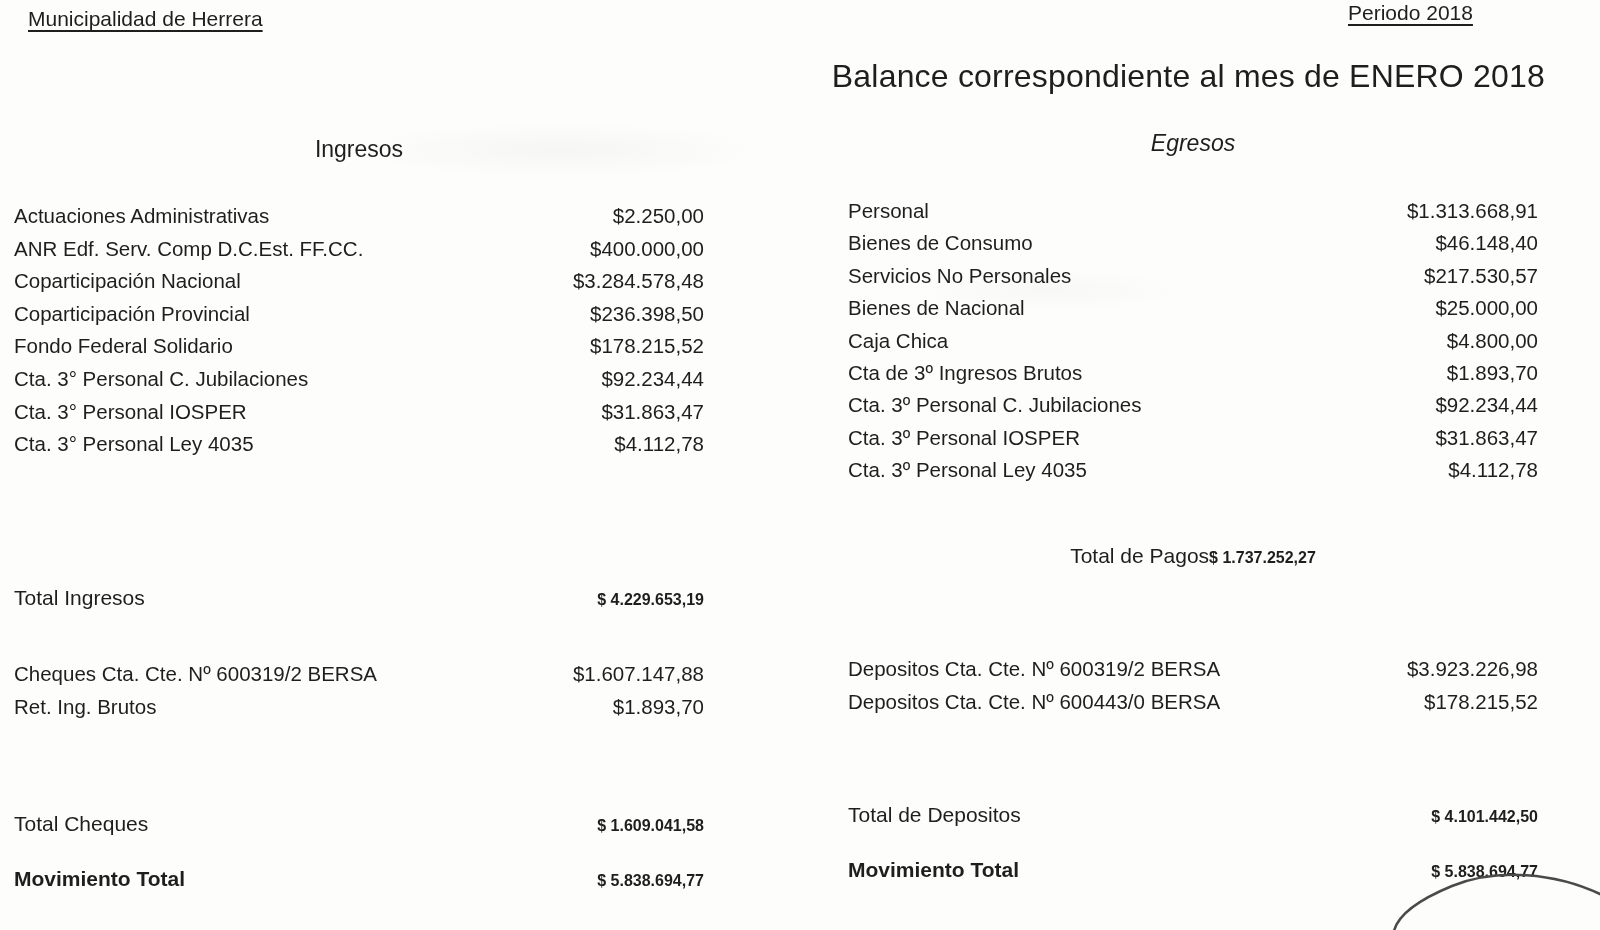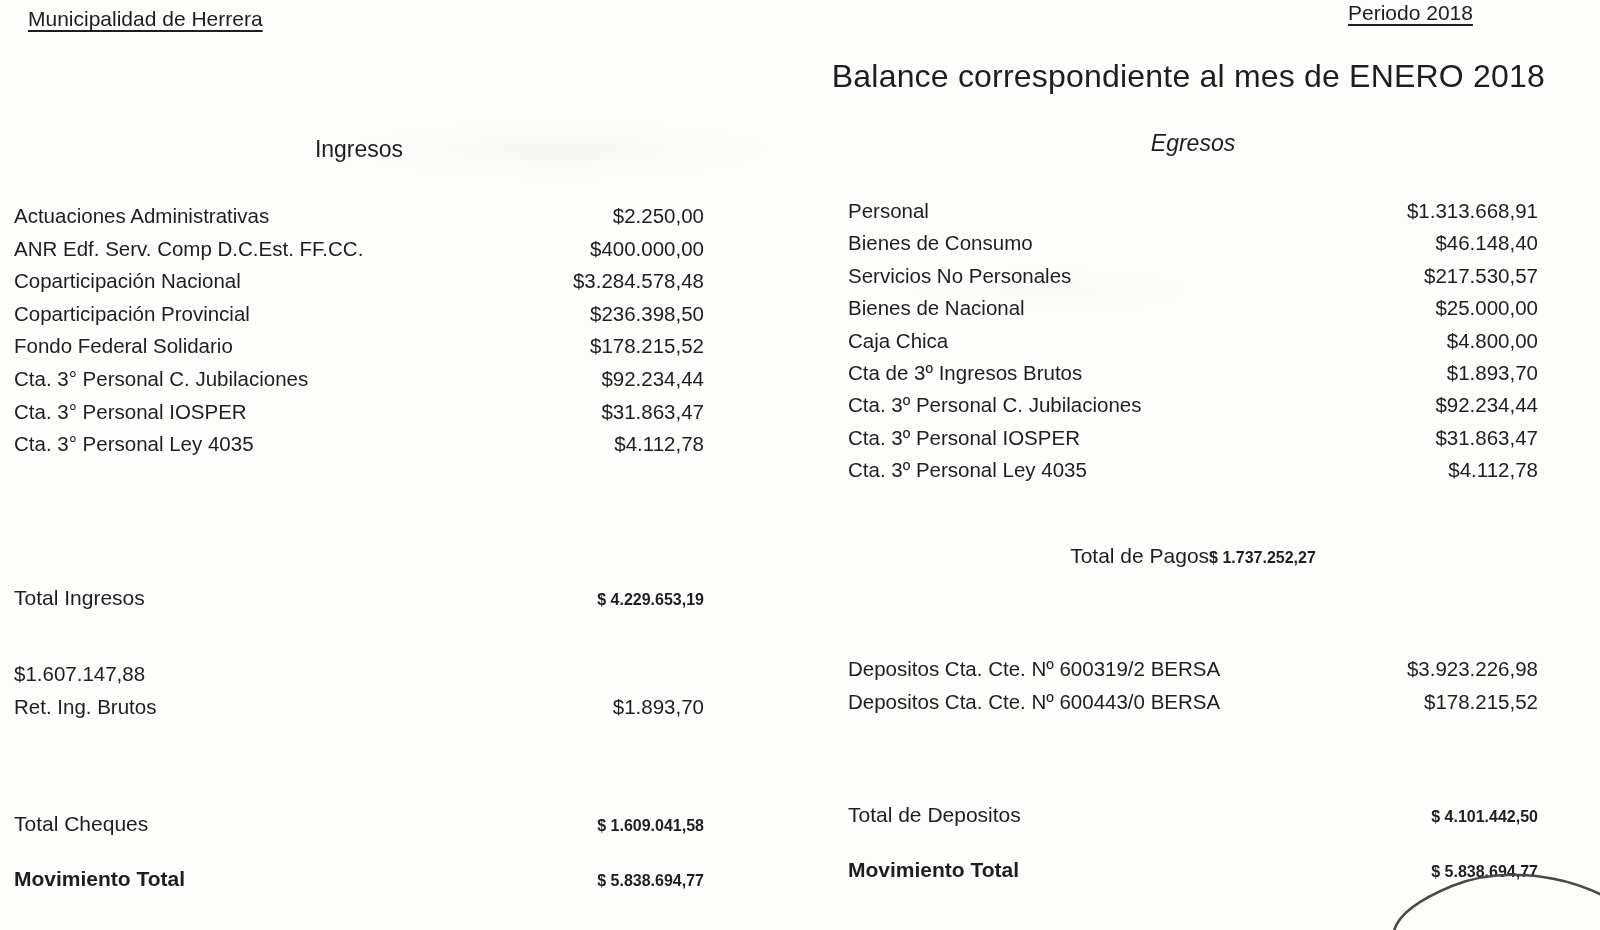--- a/index.html
+++ b/index.html
@@ -145,20 +145,21 @@
         </div>
       </div>
 
     <div class="total-row t-ingresos">
       <span class="lab">Total Ingresos</span>
       <span class="amt">$ 4.229.653,19</span>
     </div>
 
     <div class="items bank-ingresos" style="position:absolute;">
         <div class="row">
+          <span class="lab">Cheques Cta. Cte. Nº 600319/2 BERSA</span>
           <span class="amt">$1.607.147,88</span>
         </div>
         <div class="row">
           <span class="lab">Ret. Ing. Brutos</span>
           <span class="amt">$1.893,70</span>
         </div>
       </div>
 
     <div class="total-row t-cheques">
       <span class="lab">Total Cheques</span>

